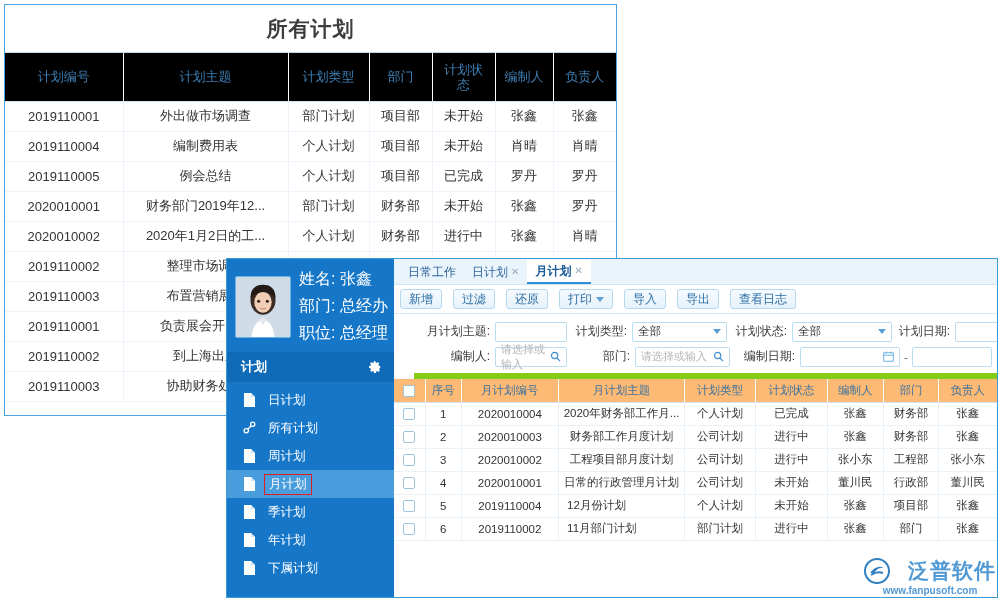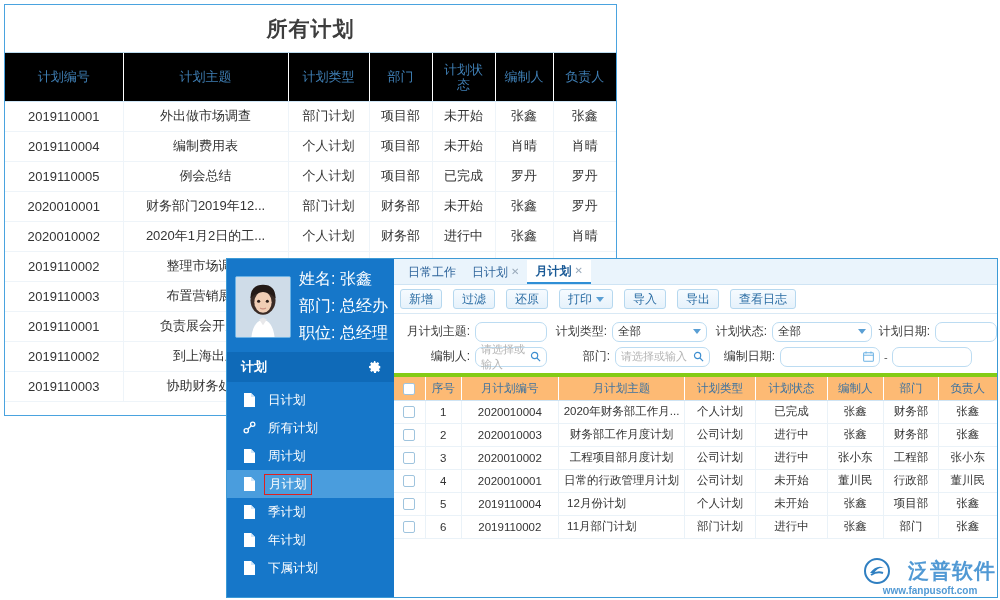--- a/index.html
+++ b/index.html
@@ -151,28 +151,29 @@
   .caret-dn {
     width: 0; height: 0;
     border-left: 4px solid transparent;
     border-right: 4px solid transparent;
     border-top: 5px solid #5a9fd4;
   }
 
   
   .filter {
     padding: 5px 0 4px 4px;
-    border-bottom: 4px solid #84cc16;
+    border-bottom: 6px solid #84cc16;
     background: #fff;
+    margin-left: 20px;
   }
   .frow { display: flex; align-items: center; height: 25px; }
   .fld { display: flex; align-items: center; }
   .flabel { font-size: 12px; color: #3a3a3a; text-align: right; white-space: nowrap; }
   .fctl {
-    height: 20px; border: 1px solid #bcdcf2; border-radius: 7px;
+    height: 20px; border: 1px solid #bcdcf2; border-radius: 2px;
     background: #fff; margin-left: 5px;
     display: flex; align-items: center; padding: 0 5px;
     font-size: 11.5px; color: #333;
     position: relative;
   }
   .fctl .ph { color: #b4b4b4; font-size: 11px; }
   .fctl .val { color: #333; font-size: 11.5px; }
   .fctl .sp { flex: 1; }
   .mag { width: 11px; height: 11px; flex: 0 0 11px; }
   .cal { width: 11px; height: 11px; flex: 0 0 11px; }

